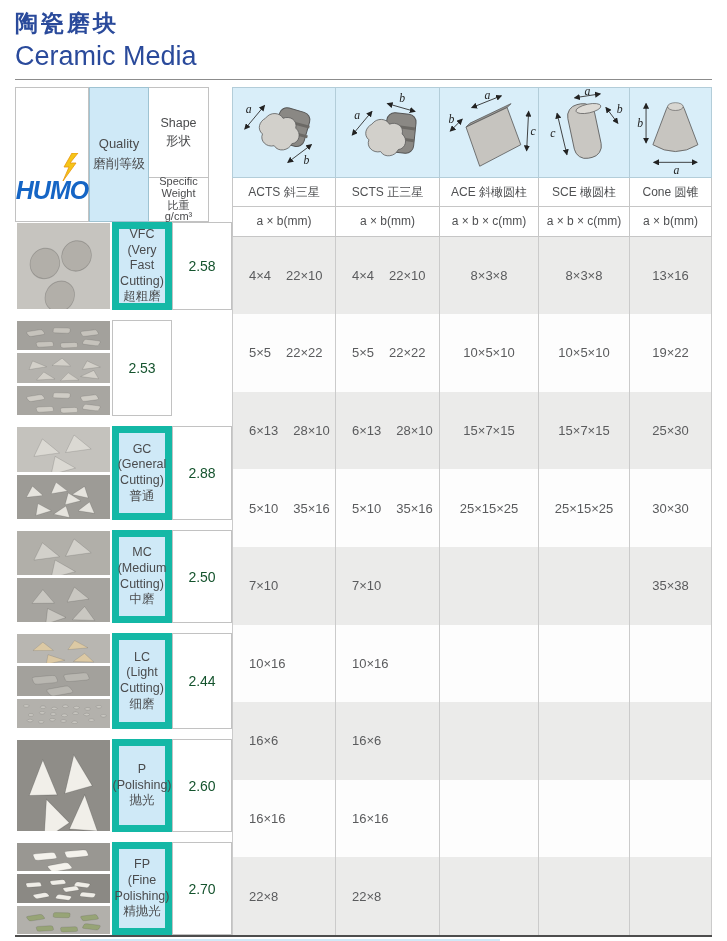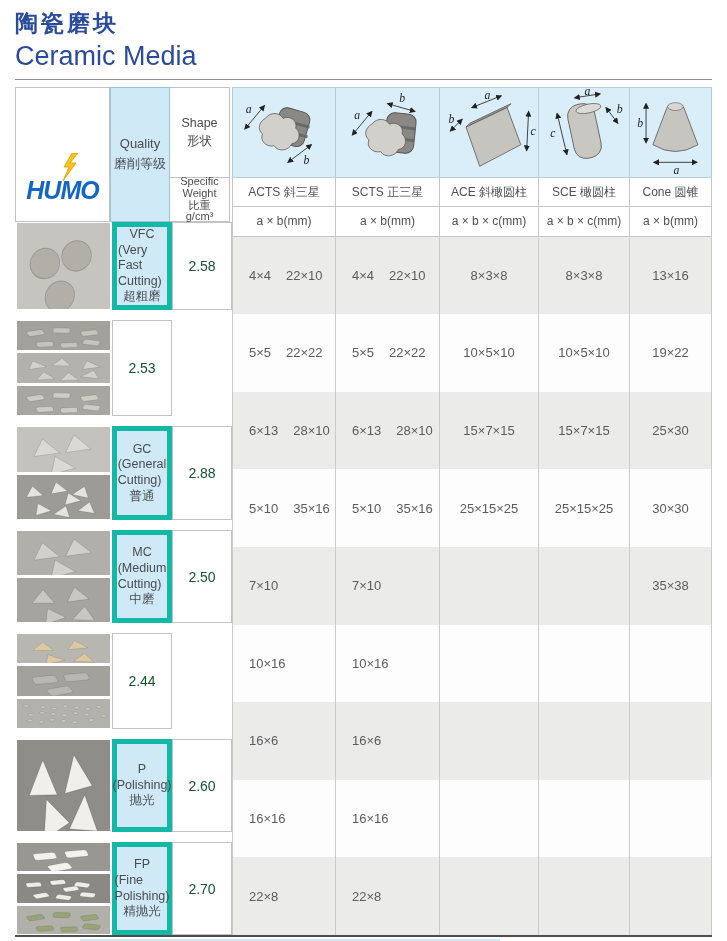--- a/index.html
+++ b/index.html
@@ -11,34 +11,34 @@
   .title-zh { font-size:23px; font-weight:bold; color:#2a4a9b; letter-spacing:3px; }
   .title-en { font-size:27px; font-weight:500; color:#2a4a9b; margin-top:2px; }
   .title-rule { margin-top:7px; border-top:1px solid #8c8c8c; width:697px; }
 
   
   .catalog { position:absolute; left:15px; top:87px; width:697px; height:850px; display:flex; border-bottom:2px solid #4d4d4d; }
 
   
   .left { width:217px; display:flex; flex-direction:column; }
   .left-header { display:flex; height:135px; }
-  .logo-cell { width:95px; border:1px solid #c2c2c2; background:#fff; position:relative; display:flex; align-items:flex-end; justify-content:center; padding-bottom:16px; }
+  .logo-cell { width:74px; border:1px solid #c2c2c2; background:#fff; position:relative; display:flex; align-items:flex-end; justify-content:center; padding-bottom:16px; }
   .logo-text { font-size:25px; font-style:italic; font-weight:900; color:#1565c5; letter-spacing:-1px; }
   .logo-bolt { position:absolute; left:44px; bottom:38px; }
   .qual-header { width:60px; background:#cfe9f7; border:1px solid #9fc3d2; display:flex; flex-direction:column; align-items:center; justify-content:center; gap:4px; color:#4a4b4d; font-size:13px; text-align:center; }
   .shape-col { width:60px; display:flex; flex-direction:column; }
   .shape-header { height:91px; border:1px solid #c2c2c2; border-left:none; background:#fff; display:flex; flex-direction:column; align-items:center; justify-content:center; gap:3px; font-size:12.5px; color:#4a4b4d; }
   .weight-header { height:44px; border:1px solid #c2c2c2; border-left:none; border-top:none; background:#fff; display:flex; flex-direction:column; align-items:center; justify-content:center; font-size:11px; line-height:1.05; color:#4a4b4d; text-align:center; }
 
   .qrow { display:flex; margin-bottom:10px; }
   .qrow:last-child { margin-bottom:0; }
   .photo-cell { width:97px; display:flex; flex-direction:column; gap:3px; padding:1px 2px; }
   .photo { flex:1; overflow:hidden; }
   .photo svg { width:100%; height:100%; display:block; }
-  .qual-cell { width:60px; background:#cfe9f7; border:5px solid #14b8a6; display:flex; flex-direction:column; align-items:center; justify-content:center; text-align:left; font-size:12.5px; line-height:1.25; color:#4a4b4d; padding:2px 1px; }
+  .qual-cell { width:60px; background:#cfe9f7; border:7px solid #14b8a6; display:flex; flex-direction:column; align-items:center; justify-content:center; text-align:center; font-size:12.5px; line-height:1.25; color:#4a4b4d; padding:2px 1px; }
   .weight-cell { width:60px; background:#fff; border:1px solid #c2c2c2; display:flex; align-items:center; justify-content:center; font-size:14px; color:#14532d; }
 
   
   .right { width:480px; display:flex; flex-direction:column; }
   .diagram-row { display:flex; height:91px; }
   .diag-cell { background:#d9eef9; border:1px solid #b3cdd9; border-left:none; }
   .diag-cell:first-child { border-left:1px solid #b3cdd9; }
   .diag-cell svg { width:100%; height:100%; display:block; }
   .name-row, .dims-row { display:flex; height:30px;text-align:center; }
   .hcell { background:#fff; border:1px solid #c6c6c6; border-left:none; border-top:none; display:flex; align-items:center; justify-content:center; font-size:12px; color:#4f5052; white-space:nowrap; }
@@ -240,20 +240,25 @@
                 <circle cx="93" cy="39" r="3" fill="#c8c6c0" stroke="rgba(0,0,0,0.15)"></circle>
                 <circle cx="14" cy="50" r="3" fill="#c8c6c0" stroke="rgba(0,0,0,0.15)"></circle>
                 <circle cx="26" cy="53" r="3" fill="#c8c6c0" stroke="rgba(0,0,0,0.15)"></circle>
                 <circle cx="38" cy="48" r="3" fill="#c8c6c0" stroke="rgba(0,0,0,0.15)"></circle>
                 <circle cx="50" cy="51" r="3" fill="#c8c6c0" stroke="rgba(0,0,0,0.15)"></circle>
                 <circle cx="62" cy="54" r="3" fill="#c8c6c0" stroke="rgba(0,0,0,0.15)"></circle>
                 <circle cx="80" cy="49" r="3" fill="#c8c6c0" stroke="rgba(0,0,0,0.15)"></circle>
               </svg>
             </div>
           </div>
+        <div class="qual-cell">
+          <span>LC</span>
+          <span>(Light Cutting)</span>
+          <span>细磨</span>
+        </div>
         <div class="weight-cell">2.44</div>
       </div>
 
       <div class="qrow" style="height:95px;">
         <div class="photo-cell">
             <div class="photo" style="background: rgb(143, 141, 136);">
               <svg viewBox="0 0 100 68" preserveAspectRatio="none">
                 <polygon points="28,15 43,41.25 13,41.25" fill="#f1efe9" stroke="rgba(0,0,0,0.18)" stroke-width="0.8" transform="rotate(-1 28 30)"></polygon>
                 <polygon points="64,11 79,37.25 49,37.25" fill="#f1efe9" stroke="rgba(0,0,0,0.18)" stroke-width="0.8" transform="rotate(-11 64 26)"></polygon>
                 <polygon points="38,43 53,69.25 23,69.25" fill="#f1efe9" stroke="rgba(0,0,0,0.18)" stroke-width="0.8" transform="rotate(-25 38 58)"></polygon>

